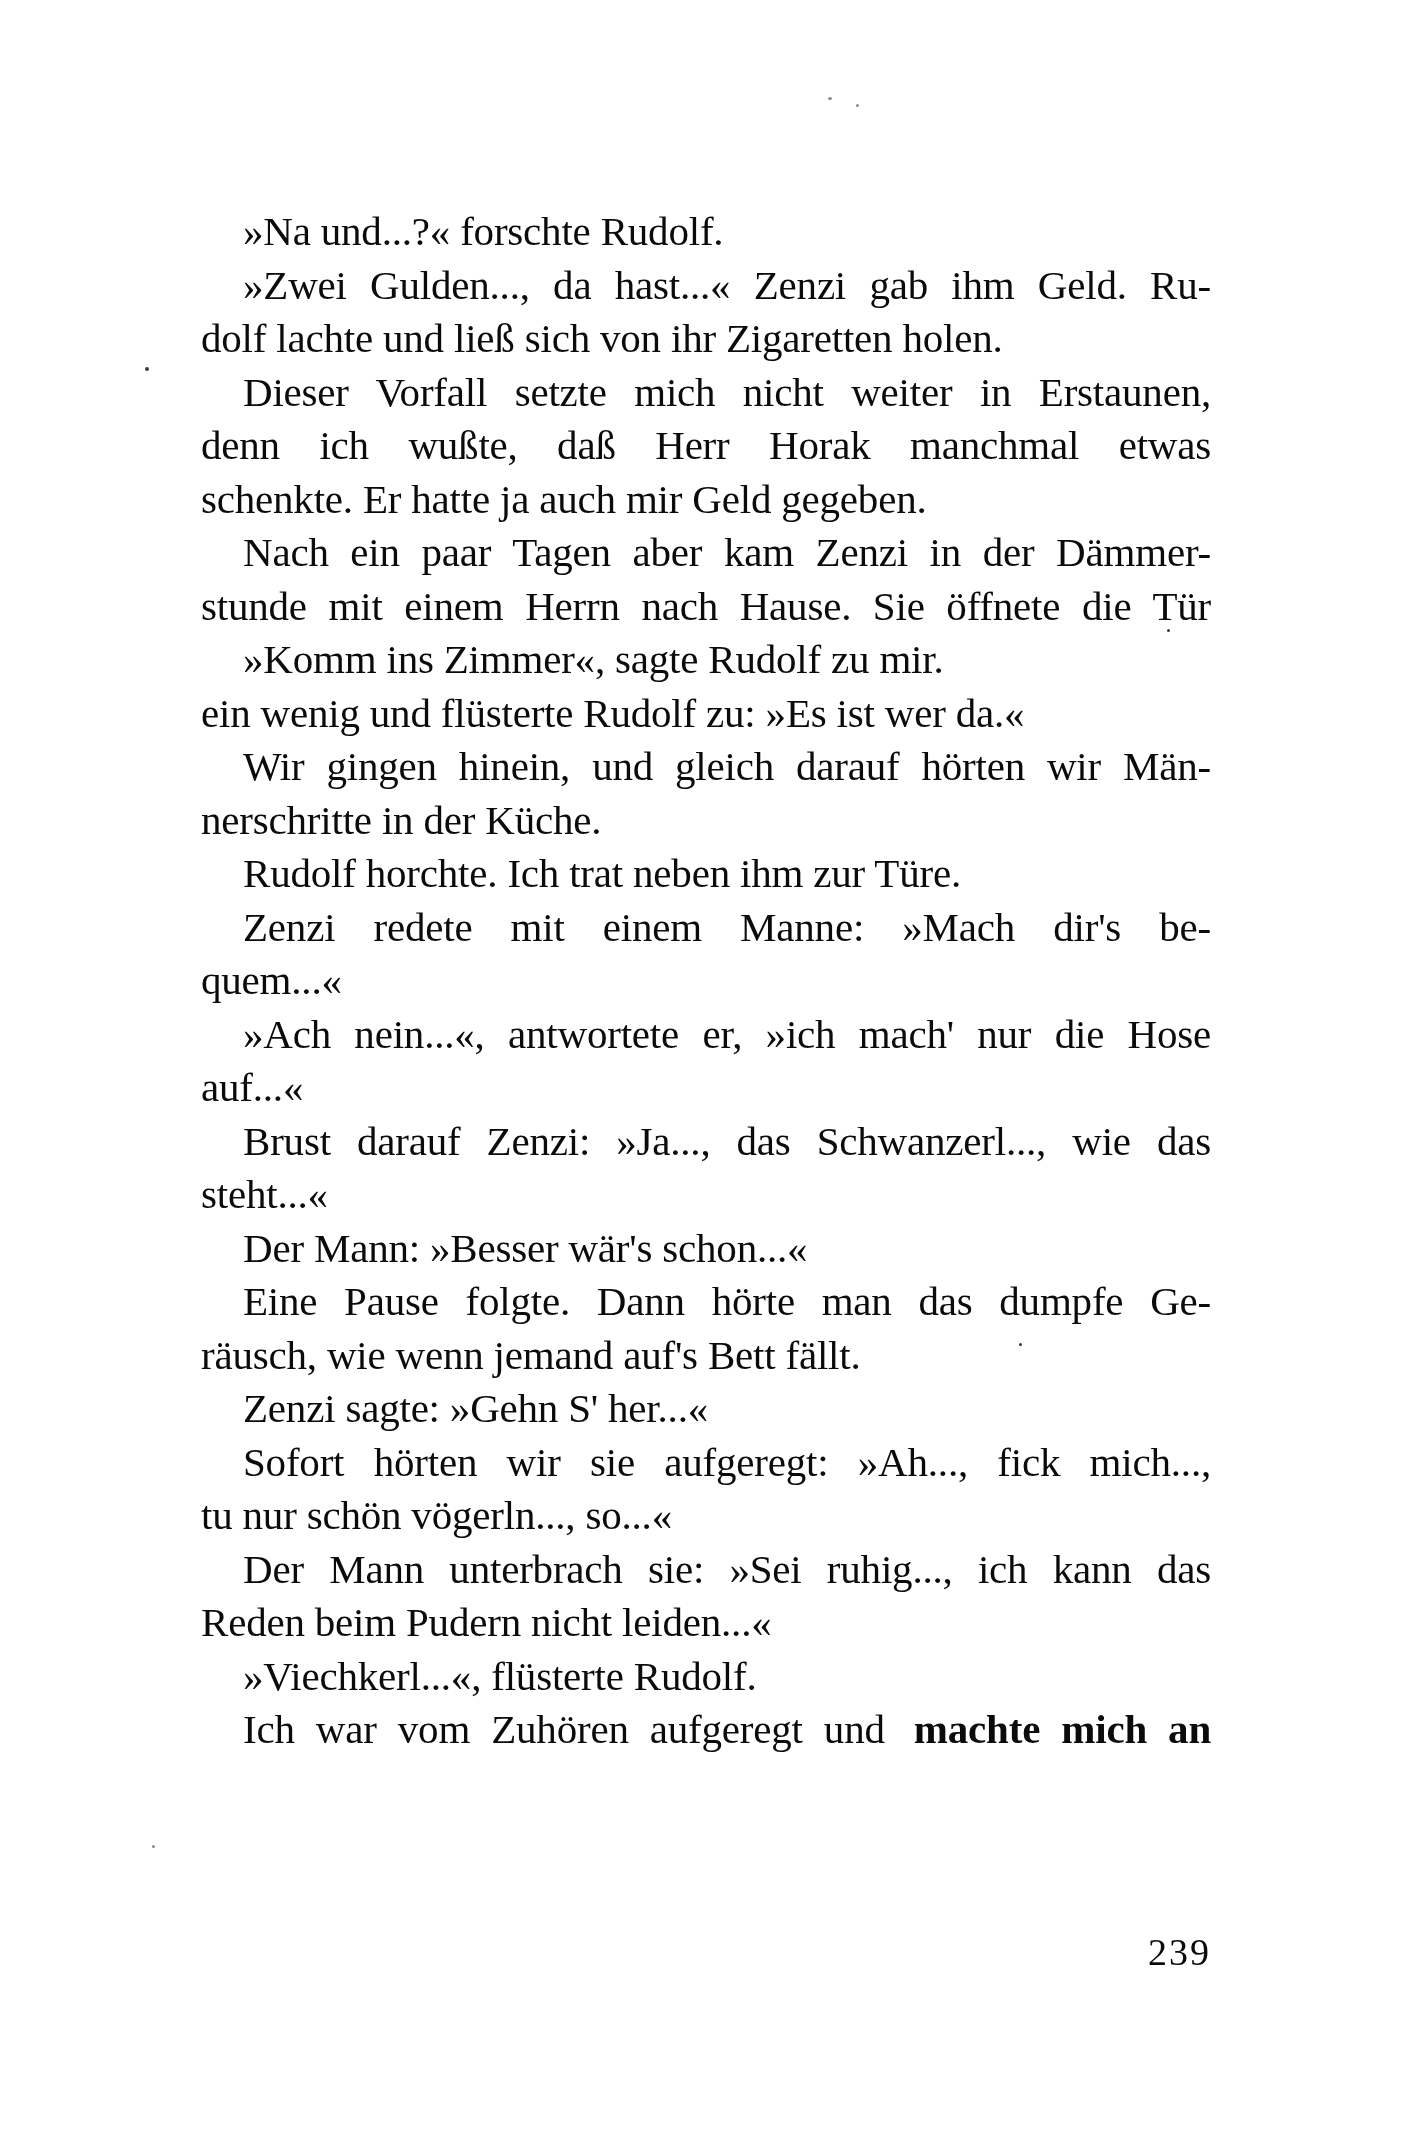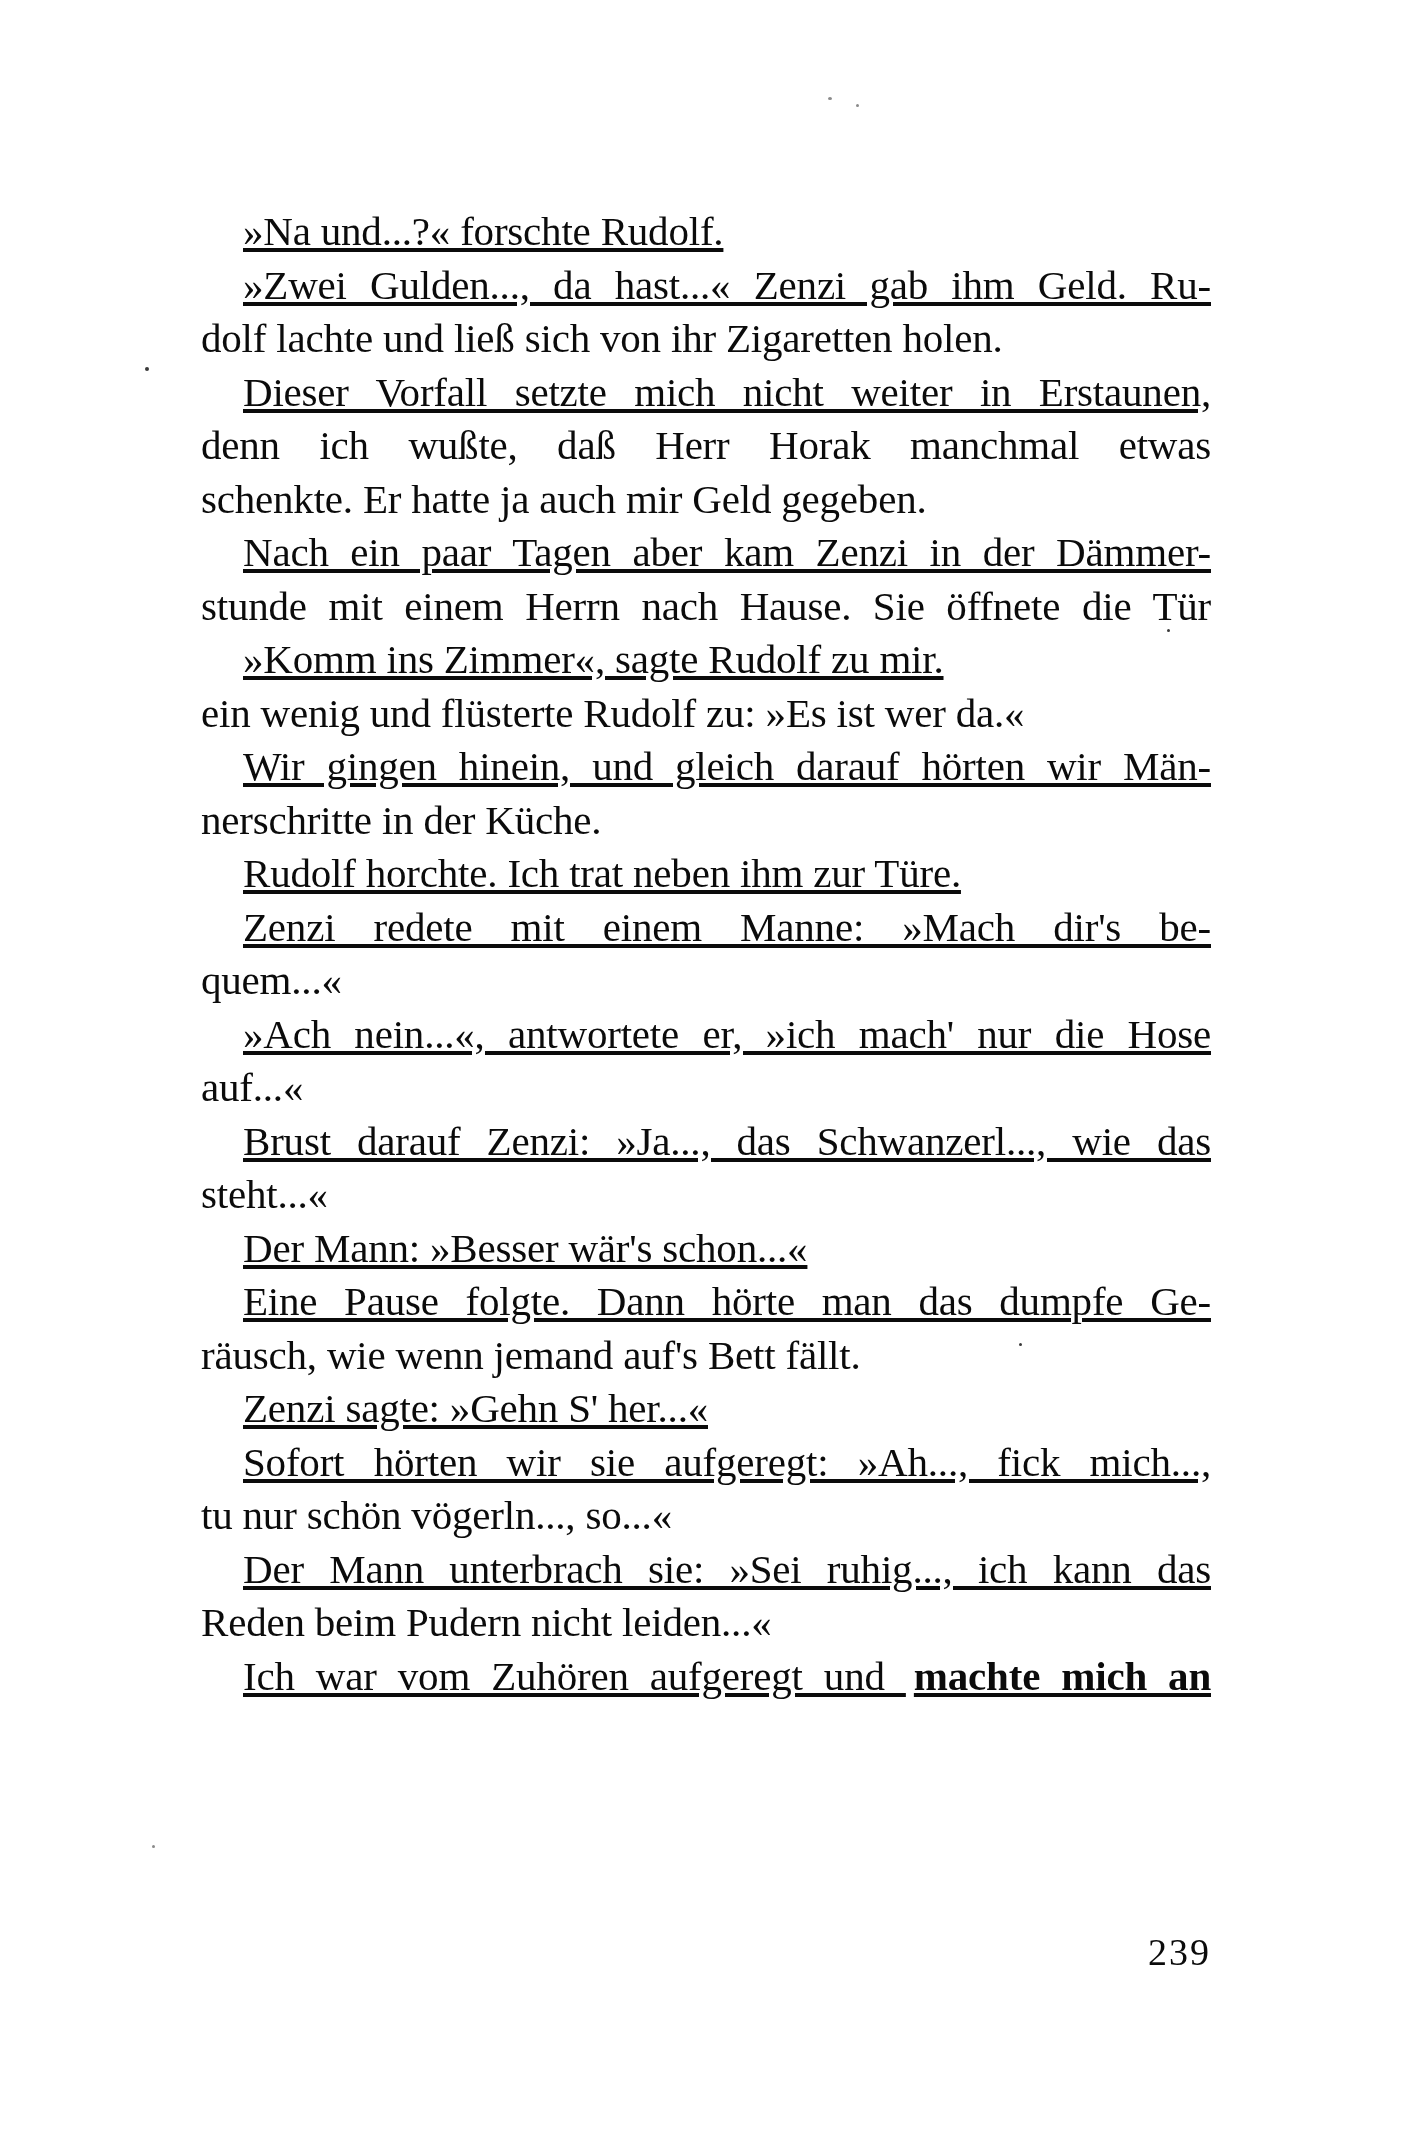--- a/index.html
+++ b/index.html
@@ -24,21 +24,20 @@
   }
   .line {
     font-size: 41px;
     line-height: 53.5px;
     letter-spacing: -0.2px;
     white-space: nowrap;
     text-align: left;
   }
   .line.indent {
     padding-left: 42px;
-    text-decoration: underline;
   }
   .line.justify {
     white-space: normal;
     text-align: justify;
     text-align-last: justify;
     word-spacing: 2px;
   }
   .bold {
     font-weight: bold;
     margin-left: 8px;
@@ -85,20 +84,21 @@
       <div class="line indent justify"><span>Brust darauf Zenzi: »Ja..., das Schwanzerl..., wie das</span></div>
       <div class="line"><span>steht...«</span></div>
       <div class="line indent"><span>Der Mann: »Besser wär's schon...«</span></div>
       <div class="line indent justify"><span>Eine Pause folgte. Dann hörte man das dumpfe Ge-</span></div>
       <div class="line"><span>räusch, wie wenn jemand auf's Bett fällt.</span></div>
       <div class="line indent"><span>Zenzi sagte: »Gehn S' her...«</span></div>
       <div class="line indent justify"><span>Sofort hörten wir sie aufgeregt: »Ah..., fick mich...,</span></div>
       <div class="line"><span>tu nur schön vögerln..., so...«</span></div>
       <div class="line indent justify"><span>Der Mann unterbrach sie: »Sei ruhig..., ich kann das</span></div>
       <div class="line"><span>Reden beim Pudern nicht leiden...«</span></div>
+      <div class="line indent"><span>»Viechkerl...«, flüsterte Rudolf.</span></div>
       <div class="line indent justify"><span>Ich war vom Zuhören aufgeregt und </span><span class="bold">machte mich an</span></div>
     </div>
 
   <div class="page-number">239</div>
 
   <div class="speck faint" style="left:828px; top:97px;  width:4px; height:3px;"></div>
   <div class="speck faint" style="left:856px; top:104px; width:3px; height:3px;"></div>
   <div class="speck" style="left:145px; top:367px; width:4px; height:4px;"></div>
   <div class="speck" style="left:1167px;top:629px; width:3px; height:3px;"></div>
   <div class="speck" style="left:1019px;top:1343px;width:3px; height:3px;"></div>

